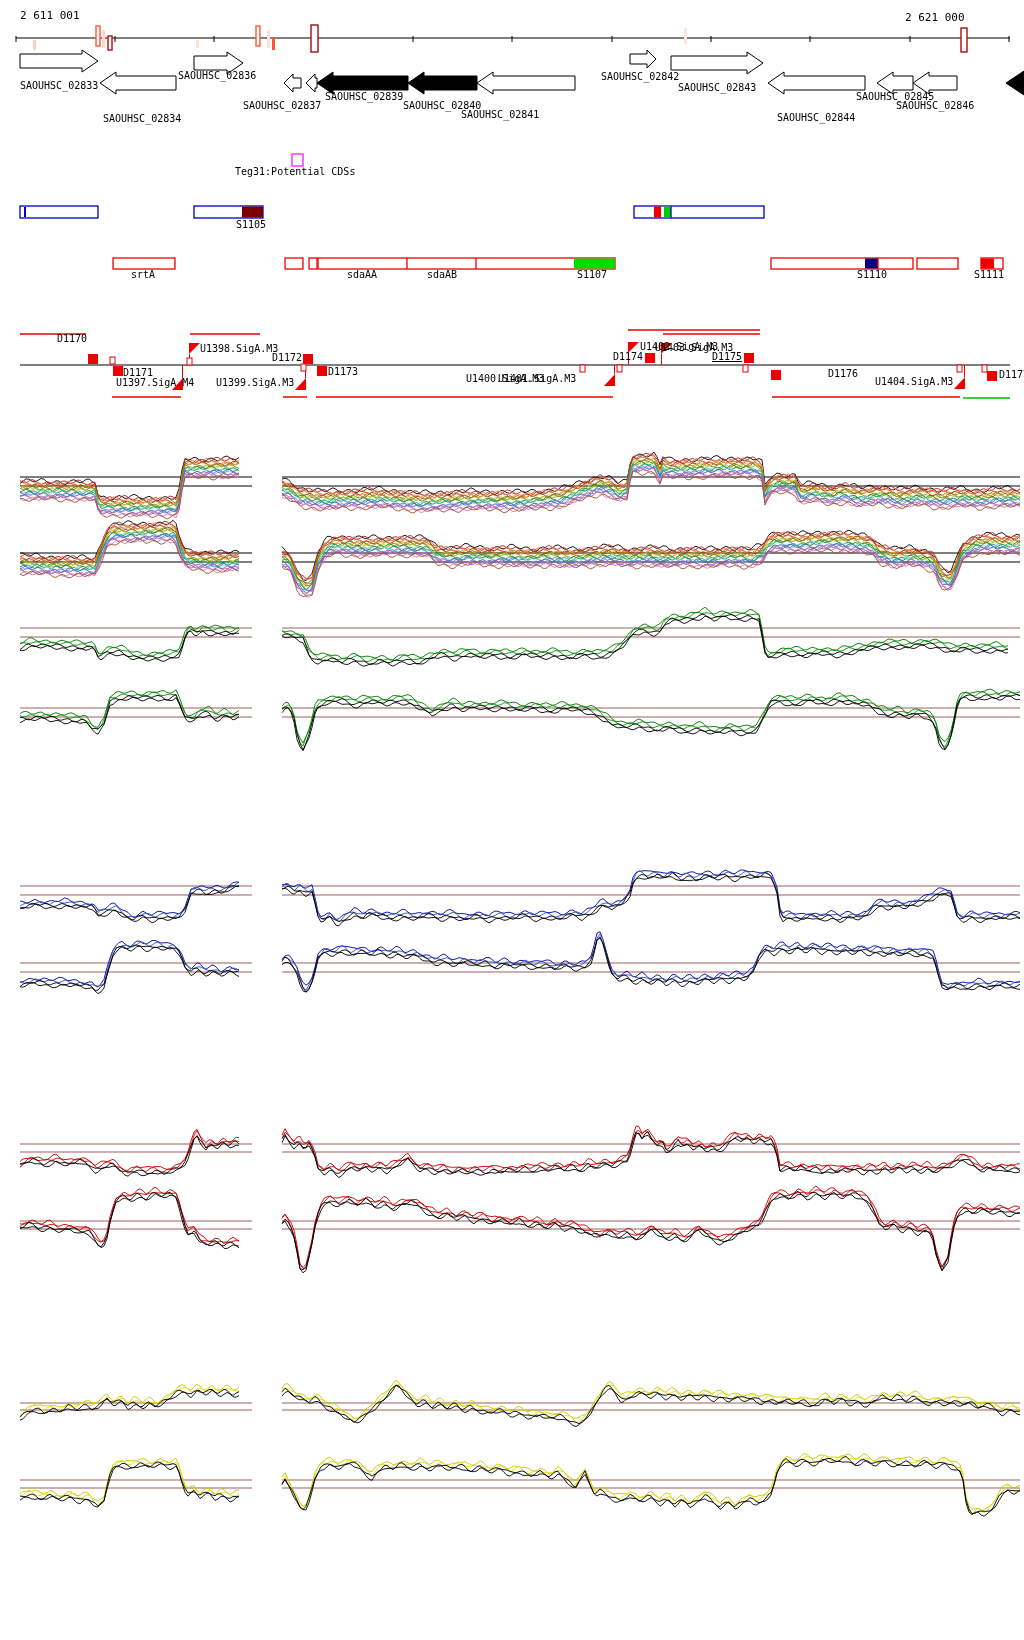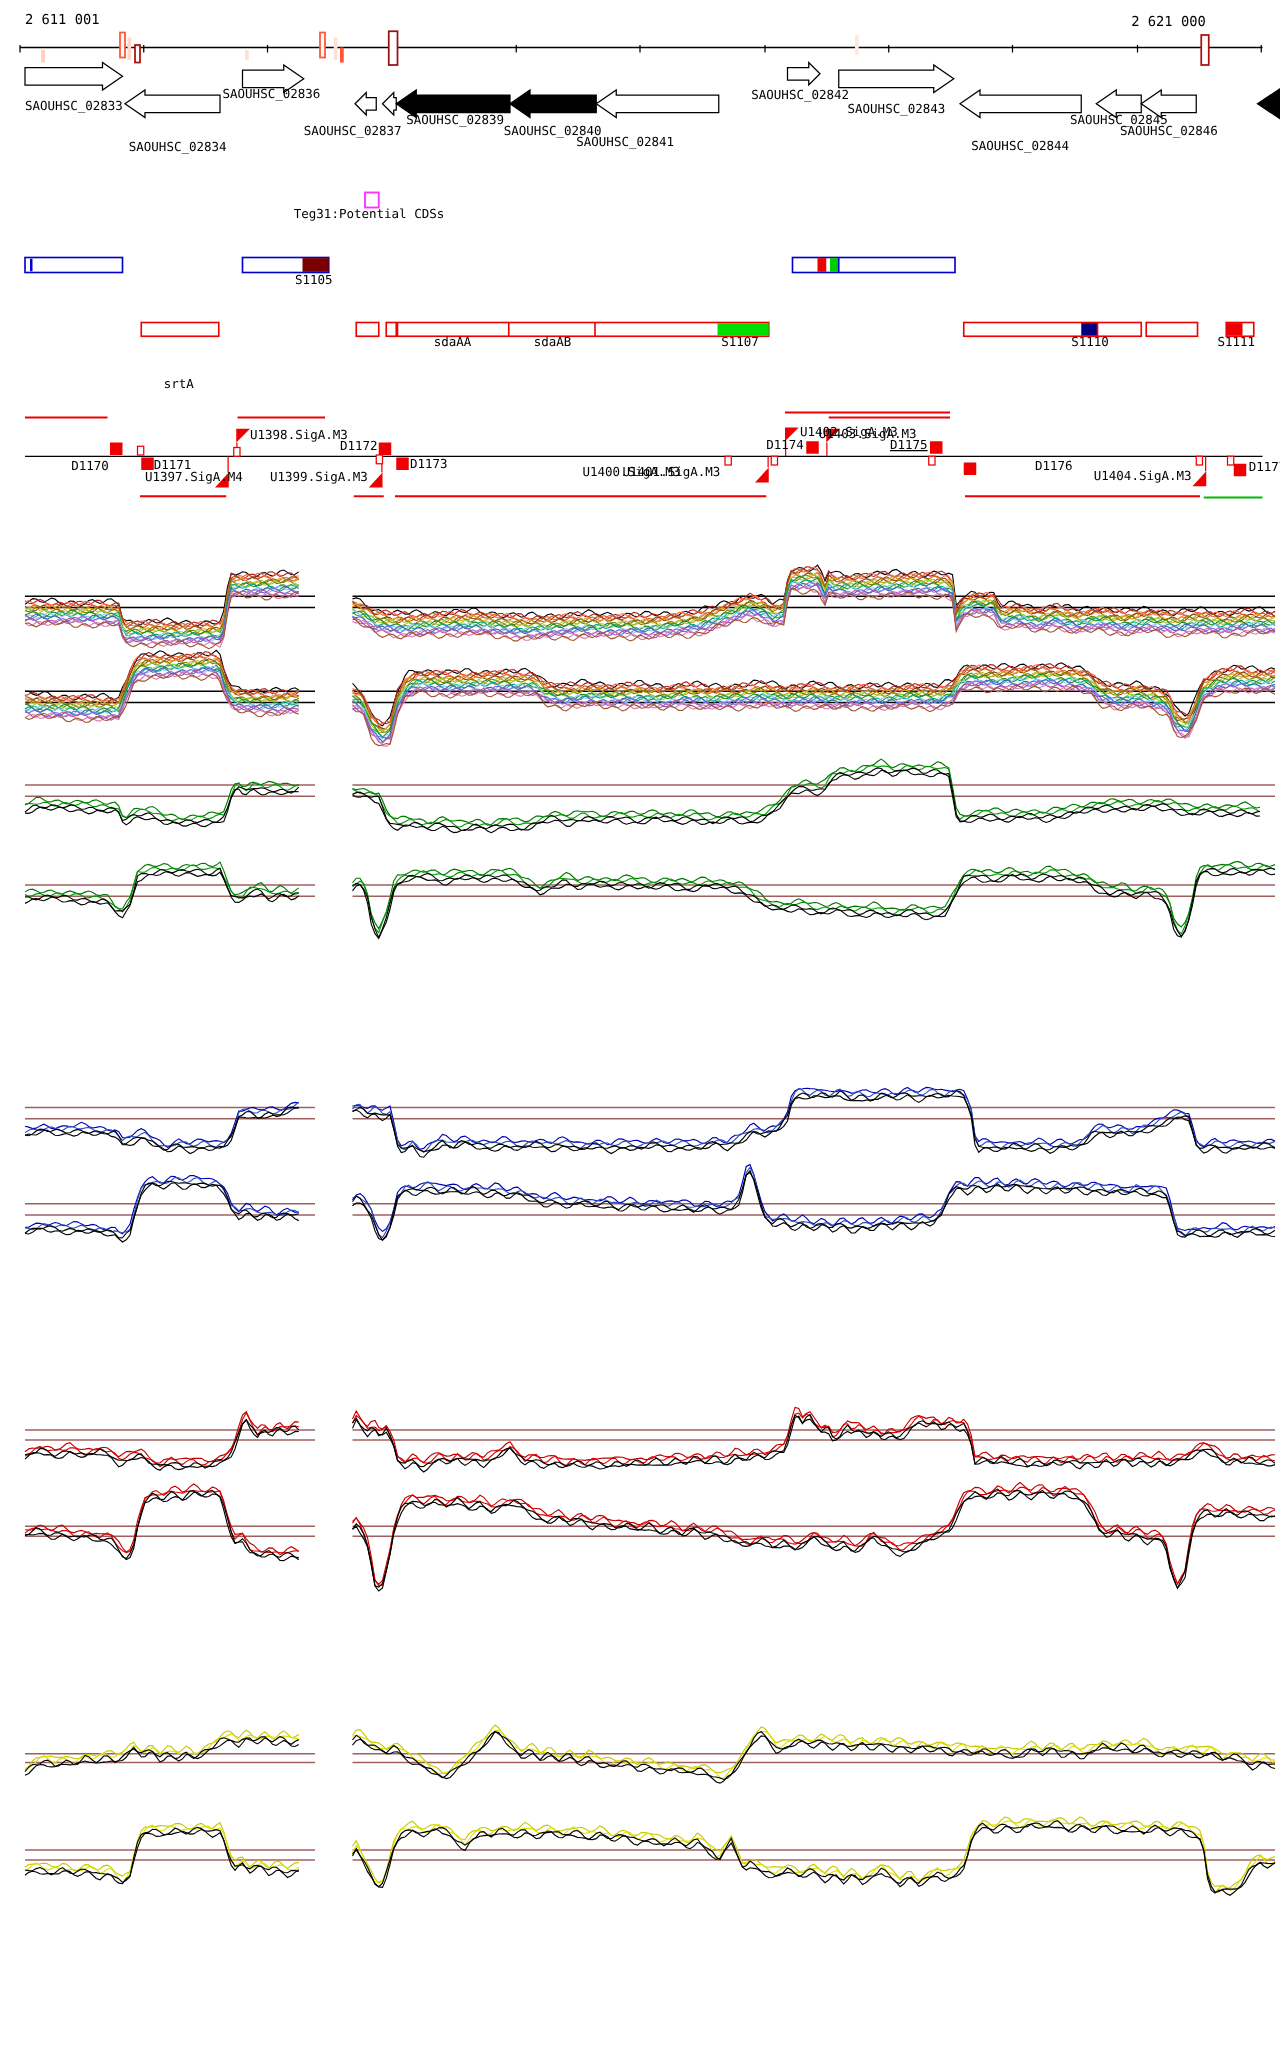--- a/index.html
+++ b/index.html
@@ -311,27 +311,27 @@
     <div class="lbl" style="left: 325px; top: 92px;">SAOUHSC_02839</div>
     <div class="lbl" style="left: 403px; top: 101px;">SAOUHSC_02840</div>
     <div class="lbl" style="left: 461px; top: 110px;">SAOUHSC_02841</div>
     <div class="lbl" style="left: 601px; top: 72px;">SAOUHSC_02842</div>
     <div class="lbl" style="left: 678px; top: 83px;">SAOUHSC_02843</div>
     <div class="lbl" style="left: 777px; top: 113px;">SAOUHSC_02844</div>
     <div class="lbl" style="left: 856px; top: 92px;">SAOUHSC_02845</div>
     <div class="lbl" style="left: 896px; top: 101px;">SAOUHSC_02846</div>
     <div class="lbl" style="left: 235px; top: 167px;">Teg31:Potential CDSs</div>
     <div class="lbl" style="left: 236px; top: 220px;">S1105</div>
-    <div class="lbl" style="left: 131px; top: 270px; margin-top: 33px;">srtA</div>
+    <div class="lbl" style="left: 131px; top: 270px;">srtA</div>
     <div class="lbl" style="left: 347px; top: 270px;">sdaAA</div>
     <div class="lbl" style="left: 427px; top: 270px;">sdaAB</div>
     <div class="lbl" style="left: 577px; top: 270px;">S1107</div>
     <div class="lbl" style="left: 857px; top: 270px;">S1110</div>
     <div class="lbl" style="left: 974px; top: 270px;">S1111</div>
-    <div class="lbl" style="left: 57px; top: 369px;">D1170</div>
+    <div class="lbl" style="left: 57px; top: 334px;">D1170</div>
     <div class="lbl" style="left: 123px; top: 368px;">D1171</div>
     <div class="lbl" style="left: 272px; top: 353px; text-align: center;">D1172</div>
     <div class="lbl" style="left: 328px; top: 367px;">D1173</div>
     <div class="lbl" style="left: 613px; top: 352px;">D1174</div>
     <div class="lbl" style="left: 712px; top: 352px; text-decoration: underline;">D1175</div>
     <div class="lbl" style="left: 785px; top: 369px; padding-left: 43px;">D1176</div>
     <div class="lbl" style="left: 999px; top: 370px;">D1177</div>
     <div class="lbl" style="left: 200px; top: 344px;">U1398.SigA.M3</div>
     <div class="lbl" style="left: 640px; top: 342px;">U1402.SigA.M3</div>
     <div class="lbl" style="left: 655px; top: 343px;">U1403.SigA.M3</div>

